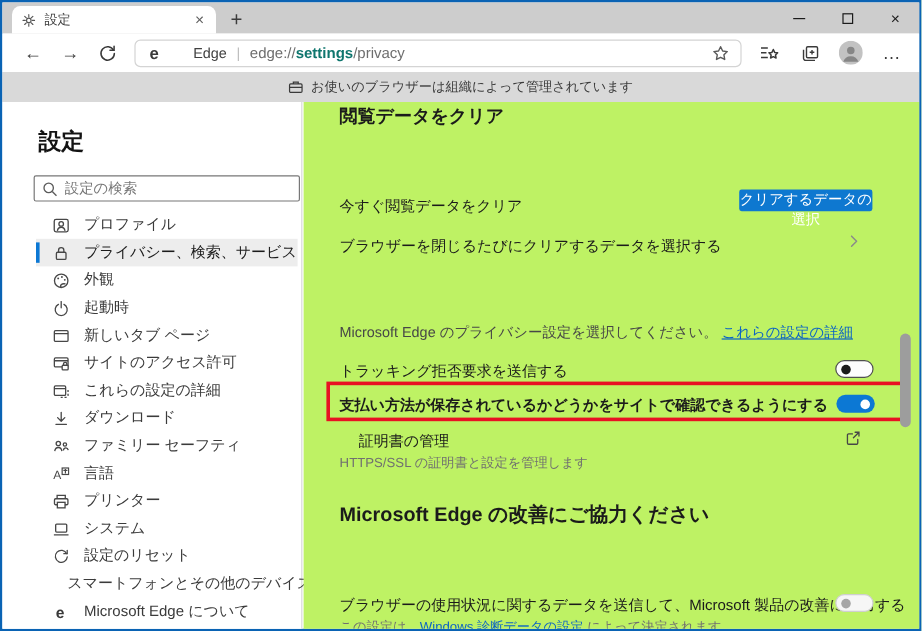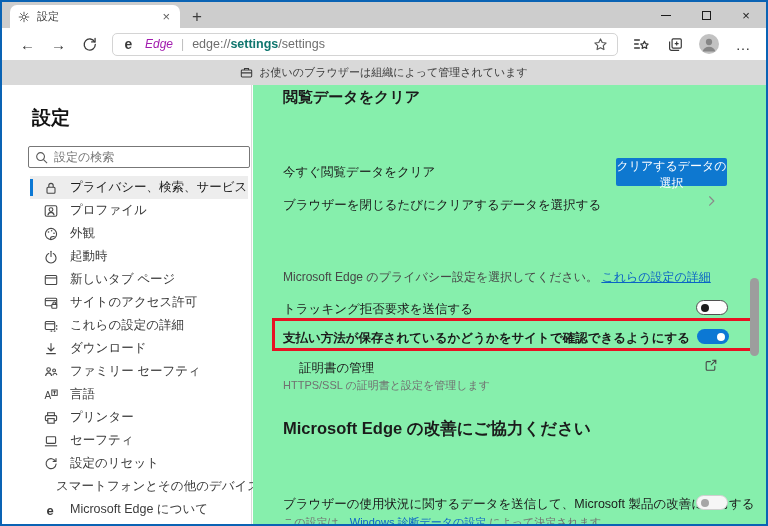--- a/index.html
+++ b/index.html
@@ -19,21 +19,21 @@
   .wincontrols { margin-left:auto; display:flex; height:26px; align-self:flex-start; }
   .wc { width:40px; height:26px; display:flex; align-items:center; justify-content:center; font-size:13px; color:#1b1b1b; }
   .min-glyph { width:10px; height:1px; background:#1b1b1b; display:block; }
   .max-glyph { width:9px; height:9px; border:1px solid #1b1b1b; display:block; }
 
   
   .toolbar { position:absolute; left:2px; right:2px; top:28px; height:32px; background:#fff; display:flex; align-items:center; padding:0 6px 0 10px; }
   .navbtn { width:31px; display:flex; justify-content:center; font-size:15px; color:#3a3a3a; }
   .addressbar { flex:1; height:23px; margin:0 6px 0 7px; border:1px solid #d4d4d4; border-radius:5px; background:#fff;
                 display:flex; align-items:center; padding:0 9px; min-width:0; }
-  .site { font-size:12px; color:#a21caf; margin-left:8px;font-style:italic; }
+  .site { font-size:12px; color:#404040; margin-left:24px; }
   .sep { font-size:12px; color:#bdbdbd; margin:0 8px; }
   .url { font-size:12.5px; color:#6e6e6e; white-space:nowrap; }
   .url .u2 { color:#0f766e; font-weight:bold; }
   .tbicon { width:34px; display:flex; justify-content:center; align-items:center; color:#3a3a3a; font-size:15px; }
   .star-right { margin-left:auto; }
 
   
   .banner { position:absolute; left:2px; right:2px; top:60px; height:25px; background:#d9d9d9;
             display:flex; align-items:center; justify-content:center; gap:6px; font-size:11px; color:#3a3a3a; }
 
@@ -44,29 +44,29 @@
             display:flex; align-items:center; padding:0 6px; background:#fff; }
   .search input { border:none; outline:none; flex:1; font-size:12px; color:#333; min-width:0; background:transparent;
                   font-family:"Liberation Sans","DejaVu Sans",sans-serif; }
   .search input::placeholder { color:#767676; }
   .navlist { margin:2px 3px 0 28px; }
   .navitem { position:relative; height:23px; display:flex; align-items:center; padding-left:14px; gap:12px;
              font-size:12.5px; color:#3b3b3b; cursor:default; white-space:nowrap; }
   .navitem.sel { background:#ededed; color:#1b1b1b; }
   .navitem.sel::before { content:""; position:absolute; left:0; top:3px; width:3px; height:17px; background:#0c78d4; }
 
-  .content { position:absolute; left:253px; right:2px; top:85px; bottom:2px; background:#86efac; overflow:hidden; }
+  .content { position:absolute; left:253px; right:2px; top:85px; bottom:2px; background:#bef264; overflow:hidden; }
   .content h2 { position:absolute; font-size:15px; font-weight:bold; color:#1b1b1b; white-space:nowrap; }
   .content h2.big { font-size:16.5px; }
   .desc { position:absolute; font-size:12px; line-height:19px; color:#474747; }
   .desc a, .sub a { color:#0b63c5; text-decoration:underline; }
   .rowlabel { position:absolute; font-size:12.5px; color:#1b1b1b; white-space:nowrap; }
   .rowlabel.bold { font-weight:600; }
   .sub { position:absolute; font-size:11px; color:#707070; white-space:nowrap; }
-  .btn-primary { position:absolute; left:363px; top:73px; width:111px; height:28px; background:#0e78d0; color:#fff;
+  .btn-primary { position:absolute; left:363px; top:73px; width:111px; height:18px; background:#0e78d0; color:#fff;
                  border:none; border-radius:2px; font-size:12px; font-family:inherit; }
   .chev { position:absolute; left:452px; top:109px; }
   .extlink { position:absolute; left:451px; top:273px; }
   .redbox { position:absolute; left:19px; top:233px; width:486px; height:33px; border:3px solid #e81123; }
 
   .toggle { position:absolute; width:32px; height:15px; border-radius:8px; }
   .toggle .knob { position:absolute; width:8px; height:8px; border-radius:50%; }
   .toggle.off { border:1px solid #4f4f4f; background:#fdfdfd; }
   .toggle.off .knob { left:4px; top:2.5px; background:#1b1b1b; }
   .toggle.on { background:#0c78d4; }
@@ -222,21 +222,21 @@
         <svg class="ic" width="15" height="15" viewBox="0 0 14 14">
           <use href="#i-refresh"></use>
         </svg>
       </span>
     <div class="addressbar">
       <svg class="ic" width="15" height="15" viewBox="0 0 14 14">
           <use href="#i-edge-e"></use>
         </svg>
       <span class="site">Edge</span>
       <span class="sep">|</span>
-      <span class="url"><span class="u1">edge://</span><span class="u2">settings</span><span class="u1">/settings</span></span>
+      <span class="url"><span class="u1">edge://</span><span class="u2">settings</span><span class="u1">/privacy</span></span>
       <svg class="ic star-right" width="15" height="15" viewBox="0 0 14 14">
           <use href="#i-star"></use>
         </svg>
     </div>
     <span class="tbicon">
         <svg class="ic" width="16" height="16" viewBox="0 0 14 14">
           <use href="#i-favbar"></use>
         </svg>
       </span>
     <span class="tbicon">
@@ -261,34 +261,34 @@
 
   <div class="sidebar">
     <h1>設定</h1>
     <div class="search">
       <svg class="ic" width="13" height="13" viewBox="0 0 14 14" style="margin-right:6px">
           <use href="#i-search"></use>
         </svg>
       <input type="text" placeholder="設定の検索" style="">
     </div>
     <div class="navlist">
+      <div class="navitem">
+          <svg class="ic" width="14" height="14" viewBox="0 0 14 14">
+            <use href="#i-profile"></use>
+          </svg>
+          <span>プロファイル</span>
+        </div>
       <div class="navitem sel">
           <svg class="ic" width="14" height="14" viewBox="0 0 14 14">
             <use href="#i-lock"></use>
           </svg>
           <span>プライバシー、検索、サービス</span>
         </div>
       <div class="navitem">
           <svg class="ic" width="14" height="14" viewBox="0 0 14 14">
-            <use href="#i-profile"></use>
-          </svg>
-          <span>プロファイル</span>
-        </div>
-      <div class="navitem">
-          <svg class="ic" width="14" height="14" viewBox="0 0 14 14">
             <use href="#i-appearance"></use>
           </svg>
           <span>外観</span>
         </div>
       <div class="navitem">
           <svg class="ic" width="14" height="14" viewBox="0 0 14 14">
             <use href="#i-power"></use>
           </svg>
           <span>起動時</span>
         </div>
@@ -331,21 +331,21 @@
       <div class="navitem">
           <svg class="ic" width="14" height="14" viewBox="0 0 14 14">
             <use href="#i-printer"></use>
           </svg>
           <span>プリンター</span>
         </div>
       <div class="navitem">
           <svg class="ic" width="14" height="14" viewBox="0 0 14 14">
             <use href="#i-system"></use>
           </svg>
-          <span>セーフティ</span>
+          <span>システム</span>
         </div>
       <div class="navitem">
           <svg class="ic" width="14" height="14" viewBox="0 0 14 14">
             <use href="#i-reset"></use>
           </svg>
           <span>設定のリセット</span>
         </div>
       <div class="navitem">
           <svg class="ic" width="14" height="14" viewBox="0 0 14 14">
             <use href="#i-phone"></use>

